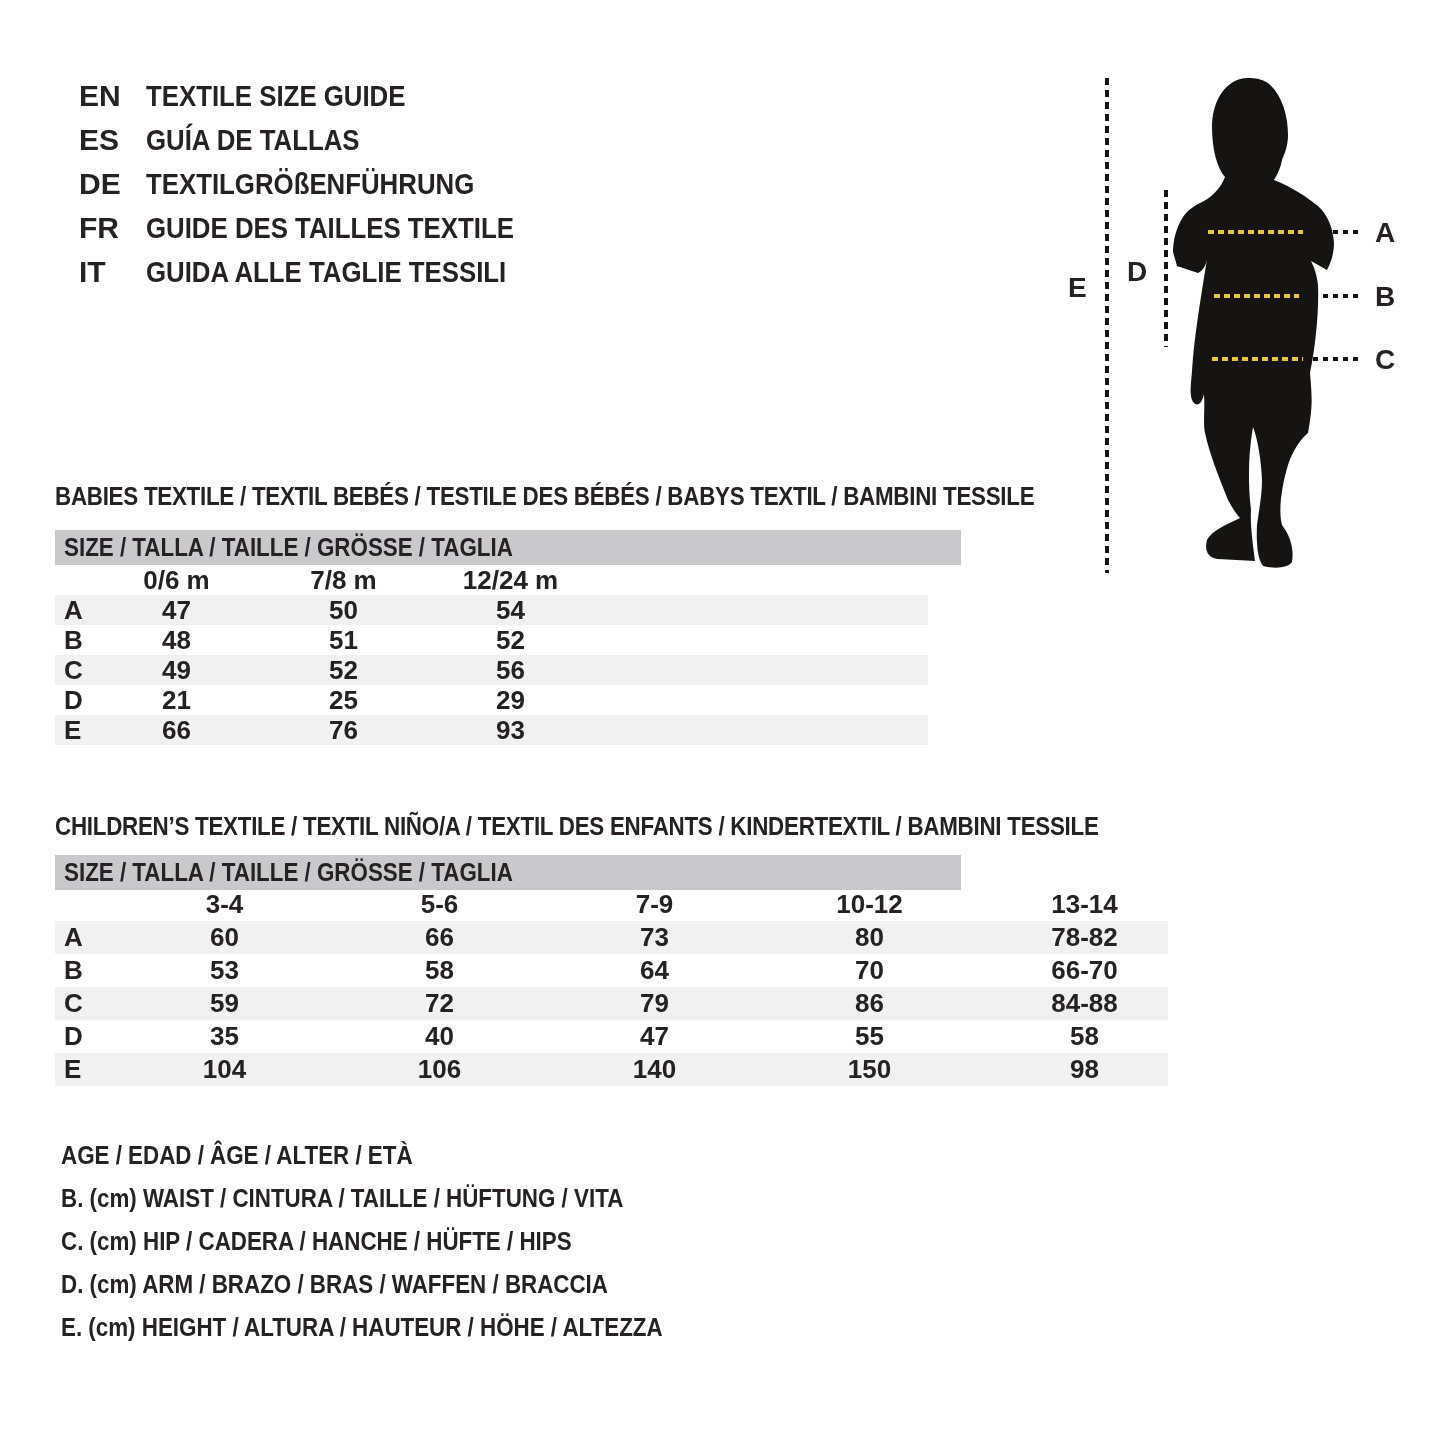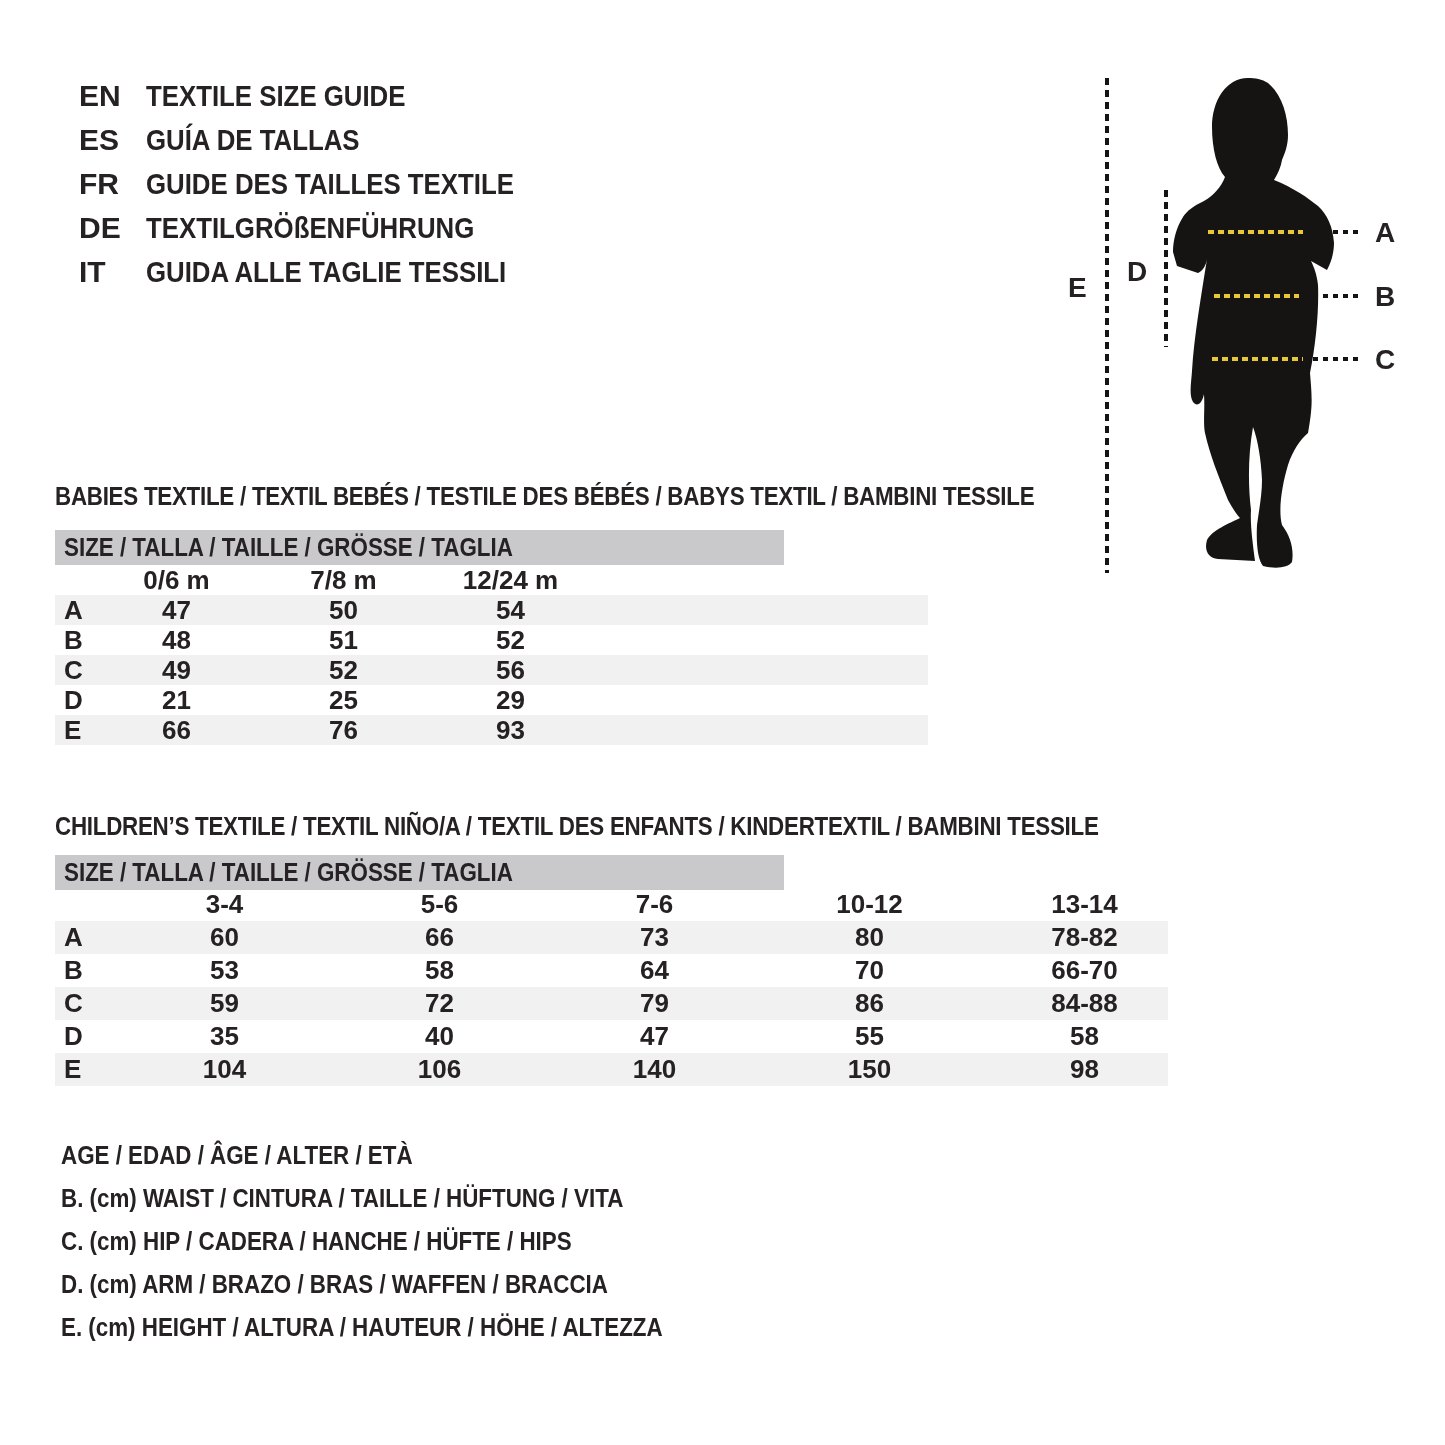--- a/index.html
+++ b/index.html
@@ -29,21 +29,21 @@
   .mlabel{position:absolute;font-size:28px;font-weight:700;color:var(--text);}
   .yellow-dash{position:absolute;height:4px;background:repeating-linear-gradient(90deg,var(--yellow) 0 6px,transparent 6px 10px);z-index:3;}
   .black-dots{position:absolute;height:4px;background:repeating-linear-gradient(90deg,var(--ink) 0 5px,transparent 5px 10px);}
   .sil{position:absolute;left:100px;top:5px;z-index:1;}
 
   
   .table-block{position:absolute;left:55px;width:873px;}
   .tb-babies{top:481px;}
   .tb-children{top:811px;}
   .tb-title{font-size:26px;font-weight:700;letter-spacing:-0.3px;}
-  .size-bar{position:absolute;left:0;width:729px;height:35px;background:var(--bar);line-height:35px;padding-left:9px;font-size:26px;font-weight:700;}
+  .size-bar{position:absolute;left:0;width:906px;height:35px;background:var(--bar);line-height:35px;padding-left:9px;font-size:26px;font-weight:700;}
   .tb-babies .size-bar{top:49px;}
   .tb-children .size-bar{top:44px;}
   .ttable{position:absolute;left:0;}
   .tb-babies .ttable{top:84px;}
   .tb-children .ttable{top:77px;}
   .trow{display:grid;grid-template-columns:38px repeat(5,167px);align-items:center;font-size:26px;font-weight:700;}
   .tb-babies .trow{height:30px;}
   .tb-children .trow{height:33px;gap:48px;}
   .trow.stripe{background:var(--stripe);}
   .tcell{display:block;}
@@ -62,26 +62,26 @@
   <header class="langs">
     <div class="lang-row">
       <span class="lang-code">EN</span>
       <span class="cond">TEXTILE SIZE GUIDE</span>
     </div>
     <div class="lang-row">
       <span class="lang-code">ES</span>
       <span class="cond">GUÍA DE TALLAS</span>
     </div>
     <div class="lang-row">
+      <span class="lang-code">DE</span>
+      <span class="cond">TEXTILGRÖßENFÜHRUNG</span>
+    </div>
+    <div class="lang-row">
       <span class="lang-code">FR</span>
       <span class="cond">GUIDE DES TAILLES TEXTILE</span>
-    </div>
-    <div class="lang-row">
-      <span class="lang-code">DE</span>
-      <span class="cond">TEXTILGRÖßENFÜHRUNG</span>
     </div>
     <div class="lang-row">
       <span class="lang-code">IT</span>
       <span class="cond">GUIDA ALLE TAGLIE TESSILI</span>
     </div>
   </header>
 
   <div class="figure">
     <div class="vline e-line"></div>
     <div class="vline d-line"></div>
@@ -204,21 +204,21 @@
   <section class="table-block tb-children">
     <h2 class="tb-title cond">CHILDREN’S TEXTILE / TEXTIL NIÑO/A / TEXTIL DES ENFANTS / KINDERTEXTIL / BAMBINI TESSILE</h2>
     <div class="size-bar">
       <span class="cond">SIZE / TALLA / TAILLE / GRÖSSE / TAGLIA</span>
     </div>
     <div class="ttable">
         <div class="trow">
           <span class="tcell tlabel"></span>
           <span class="tcell tval">3-4</span>
           <span class="tcell tval">5-6</span>
-          <span class="tcell tval">7-6</span>
+          <span class="tcell tval">7-9</span>
           <span class="tcell tval">10-12</span>
           <span class="tcell tval">13-14</span>
         </div>
         <div class="trow stripe">
           <span class="tcell tlabel">A</span>
           <span class="tcell tval">60</span>
           <span class="tcell tval">66</span>
           <span class="tcell tval">73</span>
           <span class="tcell tval">80</span>
           <span class="tcell tval">78-82</span>

